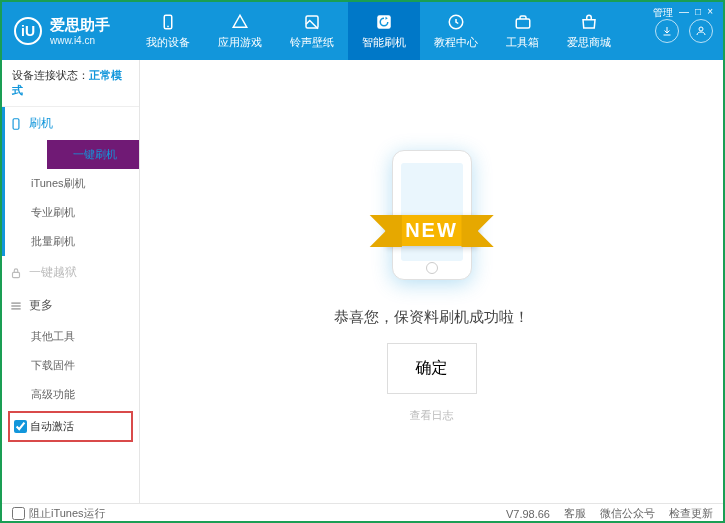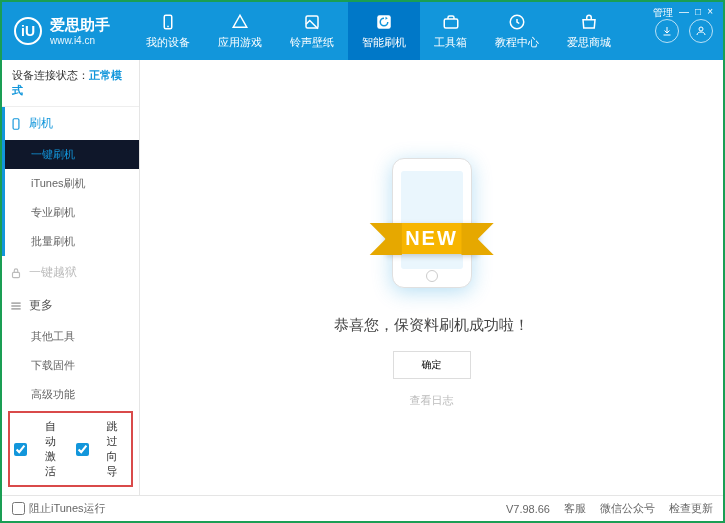--- a/index.html
+++ b/index.html
@@ -21,39 +21,39 @@
 .header-circle { width: 24px; height: 24px; border: 1.5px solid rgba(255,255,255,0.7); border-radius: 50%; display: flex; align-items: center; justify-content: center; }
 .body { flex: 1; display: flex; overflow: hidden; justify-content: flex-end; }
 .sidebar { width: 138px; border-right: 1px solid #e5e5e5; display: flex; flex-direction: column; overflow: hidden; }
 .status-row { padding: 8px 10px; border-bottom: 1px solid #eee; font-size: 11px; }
 .status-value { color: #1296db; font-weight: bold; }
 .side-section { border-left: 3px solid transparent; }
 .side-section.active-root { border-left: 3px solid #1296db; }
 .side-head { padding: 8px 4px; display: flex; align-items: center; gap: 6px; color: #555; }
 .side-head .icon { width: 14px; height: 14px; }
 .side-sub { padding: 7px 10px 7px 26px; color: #666; cursor: pointer; font-size: 11px; }
-.side-sub.active { color: #1296db; background: #0f172a; }
+.side-sub.active { color: #1296db; background: #701a75; margin-left: 42px; }
 .side-sub.multiline { line-height: 1.3; }
 .checkbox-row { border: 2px solid #d94a4a; margin: 2px 6px; padding: 6px 4px; display: flex; gap: 10px; align-items: center; font-size: 11px; }
-.checkbox-row label { display: flex; align-items: center; gap: 18px; color: #333; }
+.checkbox-row label { display: flex; align-items: center; gap: 3px; color: #333; }
 .checkbox-row input { accent-color: #1296db; }
 .main { flex: 1; display: flex; flex-direction: column; align-items: center; justify-content: center; background: #fff; position: relative; }
 .illus { width: 180px; height: 150px; position: relative; margin-bottom: 18px; }
 .phone { position: absolute; left: 50%; top: 10px; transform: translateX(-50%); width: 80px; height: 130px; background: #fff; border-radius: 12px; box-shadow: 0 4px 20px rgba(18,150,219,0.3); border: 1px solid #e0e0e0; }
 .phone::before { content: ""; position: absolute; top: 12px; left: 8px; right: 8px; bottom: 18px; background: #eaf6fd; border-radius: 3px; }
 .phone::after { content: ""; position: absolute; bottom: 5px; left: 50%; transform: translateX(-50%); width: 10px; height: 10px; border: 1px solid #ccc; border-radius: 50%; }
 .ribbon { position: absolute; left: 50%; top: 75px; transform: translateX(-50%); background: #f7b500; color: #fff; font-weight: bold; font-size: 20px; padding: 4px 20px; letter-spacing: 2px; box-shadow: 0 2px 6px rgba(0,0,0,0.2); }
 .ribbon::before, .ribbon::after { content: ""; position: absolute; top: 0; border: 16px solid #e6a800; }
 .ribbon::before { left: -16px; border-left-color: transparent; }
 .ribbon::after { right: -16px; border-right-color: transparent; }
 .circle-bg { position: absolute; left: 50%; top: 50%; transform: translate(-50%,-55%); width: 150px; height: 150px; border-radius: 50%; background: radial-gradient(circle, #d7effc 0%, #eaf6fd 70%, #fff 100%); z-index: -1; }
 .success-text { font-size: 15px; color: #444; margin-bottom: 16px; }
-.confirm-btn { border: 1px solid #ddd; background: #fff; padding: 6px 28px; font-size: 10px; cursor: pointer; margin-bottom: 14px; }
+.confirm-btn { border: 1px solid #ddd; background: #fff; padding: 14px 28px; font-size: 16px; cursor: pointer; margin-bottom: 14px; }
 .log-link { color: #bbb; font-size: 11px; cursor: pointer; }
-.footer { height: 26px; border-top: 1px solid #e5e5e5; display: flex; align-items: center; padding: 0 10px; font-size: 11px; color: #666; }
+.footer { height: 18px; border-top: 1px solid #e5e5e5; display: flex; align-items: flex-end; padding: 0 10px; font-size: 11px; color: #666; }
 .footer-left { display: flex; align-items: center; gap: 4px; }
 .footer-right { margin-left: auto; display: flex; gap: 14px; align-items: center; }
 svg { display: block; }
 </style>
 </head>
 <body>
 
 <div class="app">
   <div class="header" style="position:relative;">
     <div class="titlebar-icons">
@@ -93,31 +93,31 @@
       <div class="nav-item active">
         <svg class="nav-icon" viewBox="0 0 24 24" fill="#fff">
             <rect x="3" y="3" width="18" height="18" rx="3" fill="#fff"></rect>
             <path d="M12 7a5 5 0 1 0 5 5" stroke="#1296db" stroke-width="2" fill="none"></path>
             <path d="M14 5l3 2-3 2z" fill="#1296db"></path>
           </svg>
         <span class="nav-label">智能刷机</span>
       </div>
       <div class="nav-item">
         <svg class="nav-icon" viewBox="0 0 24 24" fill="none" stroke="#fff" stroke-width="2">
+            <circle cx="12" cy="12" r="9"></circle>
+            <path d="M12 8v4l3 2"></path>
+          </svg>
+        <span class="nav-label">教程中心</span>
+      </div>
+      <div class="nav-item">
+        <svg class="nav-icon" viewBox="0 0 24 24" fill="none" stroke="#fff" stroke-width="2">
             <rect x="3" y="8" width="18" height="12" rx="2"></rect>
             <path d="M8 8V6a2 2 0 0 1 2-2h4a2 2 0 0 1 2 2v2"></path>
           </svg>
         <span class="nav-label">工具箱</span>
-      </div>
-      <div class="nav-item">
-        <svg class="nav-icon" viewBox="0 0 24 24" fill="none" stroke="#fff" stroke-width="2">
-            <circle cx="12" cy="12" r="9"></circle>
-            <path d="M12 8v4l3 2"></path>
-          </svg>
-        <span class="nav-label">教程中心</span>
       </div>
       <div class="nav-item">
         <svg class="nav-icon" viewBox="0 0 24 24" fill="none" stroke="#fff" stroke-width="2">
             <path d="M4 9h16l-1 11H5z"></path>
             <path d="M9 9V6a3 3 0 0 1 6 0v3"></path>
           </svg>
         <span class="nav-label">爱思商城</span>
       </div>
     </div>
     <div class="header-right">
@@ -176,24 +176,20 @@
         <div class="side-sub">其他工具</div>
         <div class="side-sub">下载固件</div>
         <div class="side-sub">高级功能</div>
       </div>
 
       <div class="checkbox-row">
         <label>
             <input type="checkbox" checked="" style="">
             <span>自动激活</span>
           </label>
-        <label>
-            <input type="checkbox" checked="" style="">
-            <span>跳过向导</span>
-          </label>
       </div>
 
     </div>
 
     <div class="main">
       <div class="illus">
         <div class="circle-bg"></div>
         <div class="phone"></div>
         <div class="ribbon">NEW</div>
       </div>

